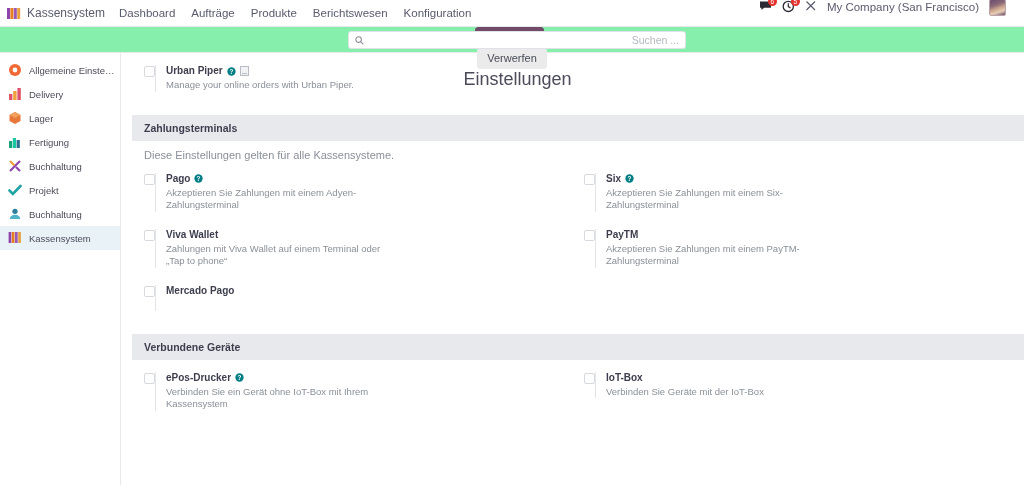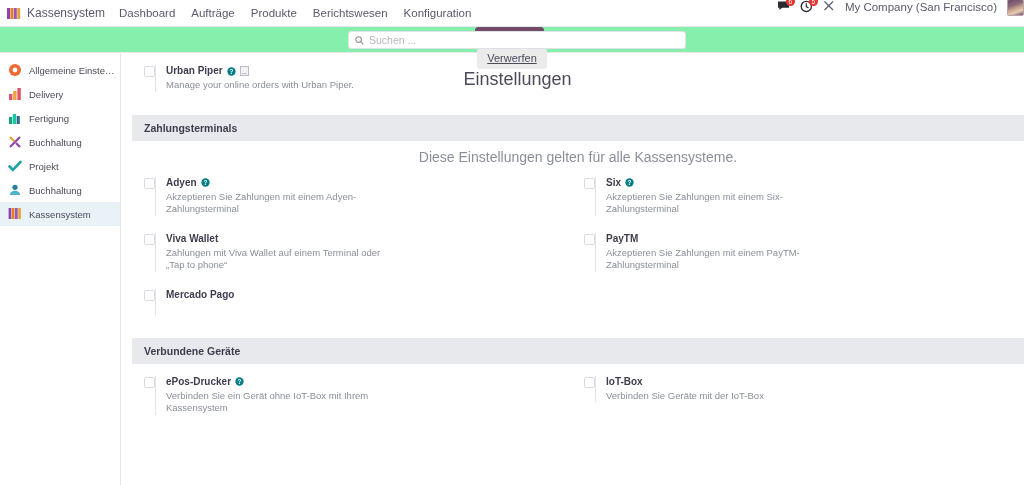--- a/index.html
+++ b/index.html
@@ -25,21 +25,21 @@
   }
   .brand {
     display: flex; align-items: center; gap: 6px;
     margin-right: 14px;
   }
   .brand-name { color: #5a5a6e; font-size: 12px; }
   .pos-logo { display: block; }
   .nav-links { display: flex; align-items: center; gap: 16px; text-align: right; }
   .nav-link { color: #5a5a6e; font-size: 11.5px; cursor: pointer; white-space: nowrap; }
   .nav-right {
-    position: absolute; right: 0; top: 0; height: 14px;
+    position: absolute; right: 18px; top: 0; height: 14px;
     display: flex; align-items: center; gap: 10px;
   }
   .icon-badge { position: relative; display: inline-flex; align-items: center; }
   .badge {
     position: absolute; top: -3px; right: -5px;
     background: #e3342f; color: #fff;
     font-size: 6.5px; line-height: 9px;
     min-width: 9px; height: 9px; padding: 0 1.5px;
     border-radius: 5px; text-align: center;
     font-family: "Liberation Sans", sans-serif;
@@ -66,31 +66,31 @@
   .btn {
     font-size: 11px;
     padding: 3px 9px;
     border-radius: 3px;
     cursor: pointer;
     border: 1px solid transparent;
     line-height: 13px;
     white-space: nowrap;
   }
   .btn-save { background: #714b67; color: #ffffff; border-color: #714b67; margin-right: 5px; }
-  .btn-discard { background: #ebebeb; color: #4b4b5a; border-color: #ebebeb; text-decoration: underline; }
+  .btn-discard { background: #ebebeb; color: #4b4b5a; border-color: #ebebeb; }
   .toolbar-title {
     font-size: 18px; color: #4b4b5a; margin-left: 11px; white-space: nowrap;
   }
   .searchbox {
     position: absolute; left: 348px; top: 4px;
     width: 338px; height: 18px;
     border: 1px solid #dfe2e7; border-radius: 3px;
     background: #fff;
     display: flex; align-items: center;
-    padding: 0 6px; gap: 5px;
+    padding: 0 6px; gap: 5px; justify-content: space-between;
   }
   .search-ph { font-size: 10.5px; color: #b5b8bf; }
 
   
   .page { display: flex; height: 432px; background: #ffffff; }
 
   
   .sidebar {
     width: 121px; flex: 0 0 121px;
     background: #ffffff;
@@ -116,23 +116,22 @@
   }
   .card { background: #ffffff; }
   .section-head {
     background: #e7e9ed;
     padding: 7px 12px;
     font-size: 10.5px;
     font-weight: bold;
     color: #3d3d4e;
   }
   .section-note {
-    font-size: 14px; color: #8a8f99;
+    font-size: 11px; color: #8a8f99;
     padding: 8px 12px 0 12px;
-    text-align: center;
   }
   .settings-grid {
     display: flex; flex-wrap: wrap;
     padding: 12px 0 6px 12px;
   }
   .setting {
     width: 50%;
     display: flex;
     align-items: flex-start;
     margin-bottom: 17px;
@@ -249,20 +248,29 @@
       <span class="side-ico">
         <svg width="14" height="14" viewBox="0 0 14 14">
           <rect x="1" y="7" width="3.4" height="6" fill="#e0526b"></rect>
           <rect x="5.2" y="4" width="3.4" height="9" fill="#f0a13c"></rect>
           <rect x="9.4" y="1" width="3.4" height="12" fill="#e0526b"></rect>
         </svg>
       </span>
       <span class="side-label">Delivery</span>
     </div>
 
+    <div class="side-item">
+      <span class="side-ico">
+        <svg width="14" height="14" viewBox="0 0 14 14">
+          <path d="M7 1l5.5 3v6L7 13 1.5 10V4z" fill="#e8773a"></path>
+          <path d="M7 1l5.5 3L7 7 1.5 4z" fill="#f0a05a"></path>
+        </svg>
+      </span>
+      <span class="side-label">Lager</span>
+    </div>
 
     <div class="side-item">
       <span class="side-ico">
         <svg width="14" height="14" viewBox="0 0 14 14">
           <rect x="1" y="6" width="3.2" height="7" fill="#1aa37a"></rect>
           <rect x="4.8" y="3" width="3.2" height="10" fill="#17c8a0"></rect>
           <rect x="8.6" y="5" width="3.2" height="8" fill="#2b6e8f"></rect>
         </svg>
       </span>
       <span class="side-label">Fertigung</span>
@@ -343,21 +351,21 @@
 
     <div class="card">
       <div class="section-head">Zahlungsterminals</div>
       <div class="section-note">Diese Einstellungen gelten für alle Kassensysteme.</div>
       <div class="settings-grid">
 
         <div class="setting">
           <span class="cb"></span>
           <div class="setting-body">
             <div class="setting-title">
-              <span>Adyen</span>
+              <span>Pago</span>
               <span class="help-ico">
                 <svg width="9" height="9" viewBox="0 0 10 10">
                     <circle cx="5" cy="5" r="4.6" fill="#017e84"></circle>
                     <text x="5" y="7.6" font-size="7" fill="#fff" text-anchor="middle" font-family="Liberation Sans, sans-serif">?</text>
                   </svg>
               </span>
             </div>
             <div class="setting-desc">Akzeptieren Sie Zahlungen mit einem Adyen-Zahlungsterminal</div>
           </div>
         </div>

